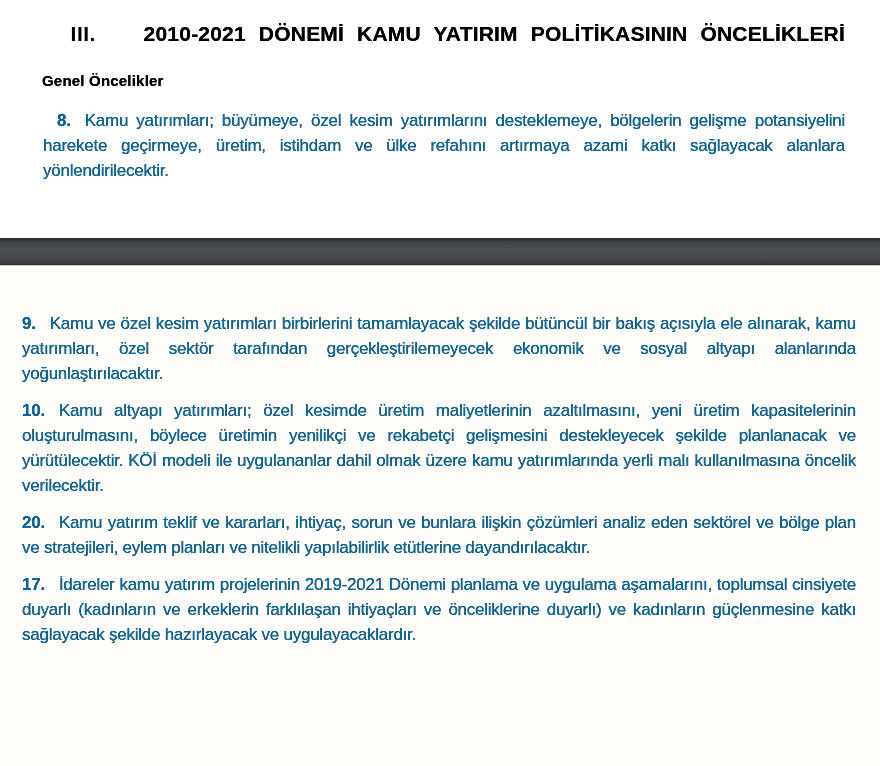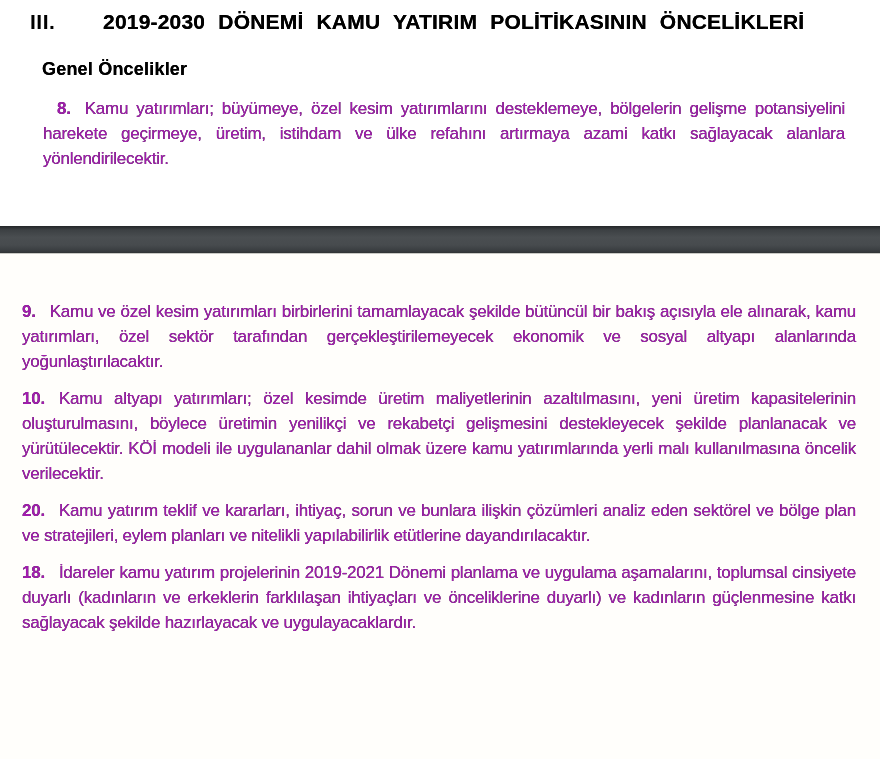--- a/index.html
+++ b/index.html
@@ -13,56 +13,57 @@
     height: 766px;
     background: #ffffff;
     overflow: hidden;
     font-family: "Liberation Sans", "DejaVu Sans", sans-serif;
     color: #161616;
   }
   
   .heading-row {
     display: flex;
     align-items: baseline;
-    margin: 8px 35px 0 30px;
+    margin: 20px 35px 0 30px;
     line-height: 28px;
+    justify-content: flex-end;
   }
   .sec-num {
     flex: 0 0 73px;
     font-size: 21px;
     font-weight: 700;
     color: #000000;
     letter-spacing: 0.5px;
   }
   .sec-title {
     font-size: 21px;
     font-weight: 700;
     color: #000000;
     letter-spacing: 0.2px;
     word-spacing: 7px;
     white-space: nowrap;
     text-shadow: 0 0 0.5px #000;
   }
   .subheading {
     margin: 22px 0 0 42px;
-    font-size: 18px;
+    font-size: 15px;
     font-weight: 700;
     line-height: 22px;
     color: #000000;
     letter-spacing: 0.2px;
     text-shadow: 0 0 0.4px #000;
   }
   
   .para {
     font-size: 17px;
     line-height: 25px;
     text-align: justify;
     letter-spacing: -0.25px;
     margin: 0 24px 12px 22px;
-    color: #a21caf;
+    color: #0369a1;
     text-shadow: 0 0 0.35px #2a2a2a;
   }
   .para .pnum {
     font-weight: 700;
   }
   .para .numgap {
     display: inline-block;
     width: 14px;
   }
   .para-first {
@@ -90,36 +91,36 @@
     min-height: 460px;
   }
 </style>
 </head>
 <body>
 
 <div class="page">
 
   <div class="heading-row">
     <span class="sec-num">III.</span>
-    <span class="sec-title">2019-2030 DÖNEMİ KAMU YATIRIM POLİTİKASININ ÖNCELİKLERİ</span>
+    <span class="sec-title">2010-2021 DÖNEMİ KAMU YATIRIM POLİTİKASININ ÖNCELİKLERİ</span>
   </div>
 
   <div class="subheading">Genel Öncelikler</div>
 
   <p class="para para-first"><span class="pnum">8.</span><span class="numgap"></span><span>Kamu yatırımları; büyümeye, özel kesim yatırımlarını desteklemeye, bölgelerin gelişme potansiyelini harekete geçirmeye, üretim, istihdam ve ülke refahını artırmaya azami katkı sağlayacak alanlara yönlendirilecektir.</span></p>
 
   <div class="redaction-bar"></div>
 
   <div class="lower-section">
 
     <p class="para"><span class="pnum">9.</span><span class="numgap"></span><span>Kamu ve özel kesim yatırımları birbirlerini tamamlayacak şekilde bütüncül bir bakış açısıyla ele alınarak, kamu yatırımları, özel sektör tarafından gerçekleştirilemeyecek ekonomik ve sosyal altyapı alanlarında yoğunlaştırılacaktır.</span></p>
 
     <p class="para"><span class="pnum">10.</span><span class="numgap"></span><span>Kamu altyapı yatırımları; özel kesimde üretim maliyetlerinin azaltılmasını, yeni üretim kapasitelerinin oluşturulmasını, böylece üretimin yenilikçi ve rekabetçi gelişmesini destekleyecek şekilde planlanacak ve yürütülecektir. KÖİ modeli ile uygulananlar dahil olmak üzere kamu yatırımlarında yerli malı kullanılmasına öncelik verilecektir.</span></p>
 
 
     <p class="para"><span class="pnum">20.</span><span class="numgap"></span><span>Kamu yatırım teklif ve kararları, ihtiyaç, sorun ve bunlara ilişkin çözümleri analiz eden sektörel ve bölge plan ve stratejileri, eylem planları ve nitelikli yapılabilirlik etütlerine dayandırılacaktır.</span></p>
 
 
-    <p class="para"><span class="pnum">18.</span><span class="numgap"></span><span>İdareler kamu yatırım projelerinin 2019-2021 Dönemi planlama ve uygulama aşamalarını, toplumsal cinsiyete duyarlı (kadınların ve erkeklerin farklılaşan ihtiyaçları ve önceliklerine duyarlı) ve kadınların güçlenmesine katkı sağlayacak şekilde hazırlayacak ve uygulayacaklardır.</span></p>
+    <p class="para"><span class="pnum">17.</span><span class="numgap"></span><span>İdareler kamu yatırım projelerinin 2019-2021 Dönemi planlama ve uygulama aşamalarını, toplumsal cinsiyete duyarlı (kadınların ve erkeklerin farklılaşan ihtiyaçları ve önceliklerine duyarlı) ve kadınların güçlenmesine katkı sağlayacak şekilde hazırlayacak ve uygulayacaklardır.</span></p>
 
   </div>
 
 </div>
 
 </body></html>

